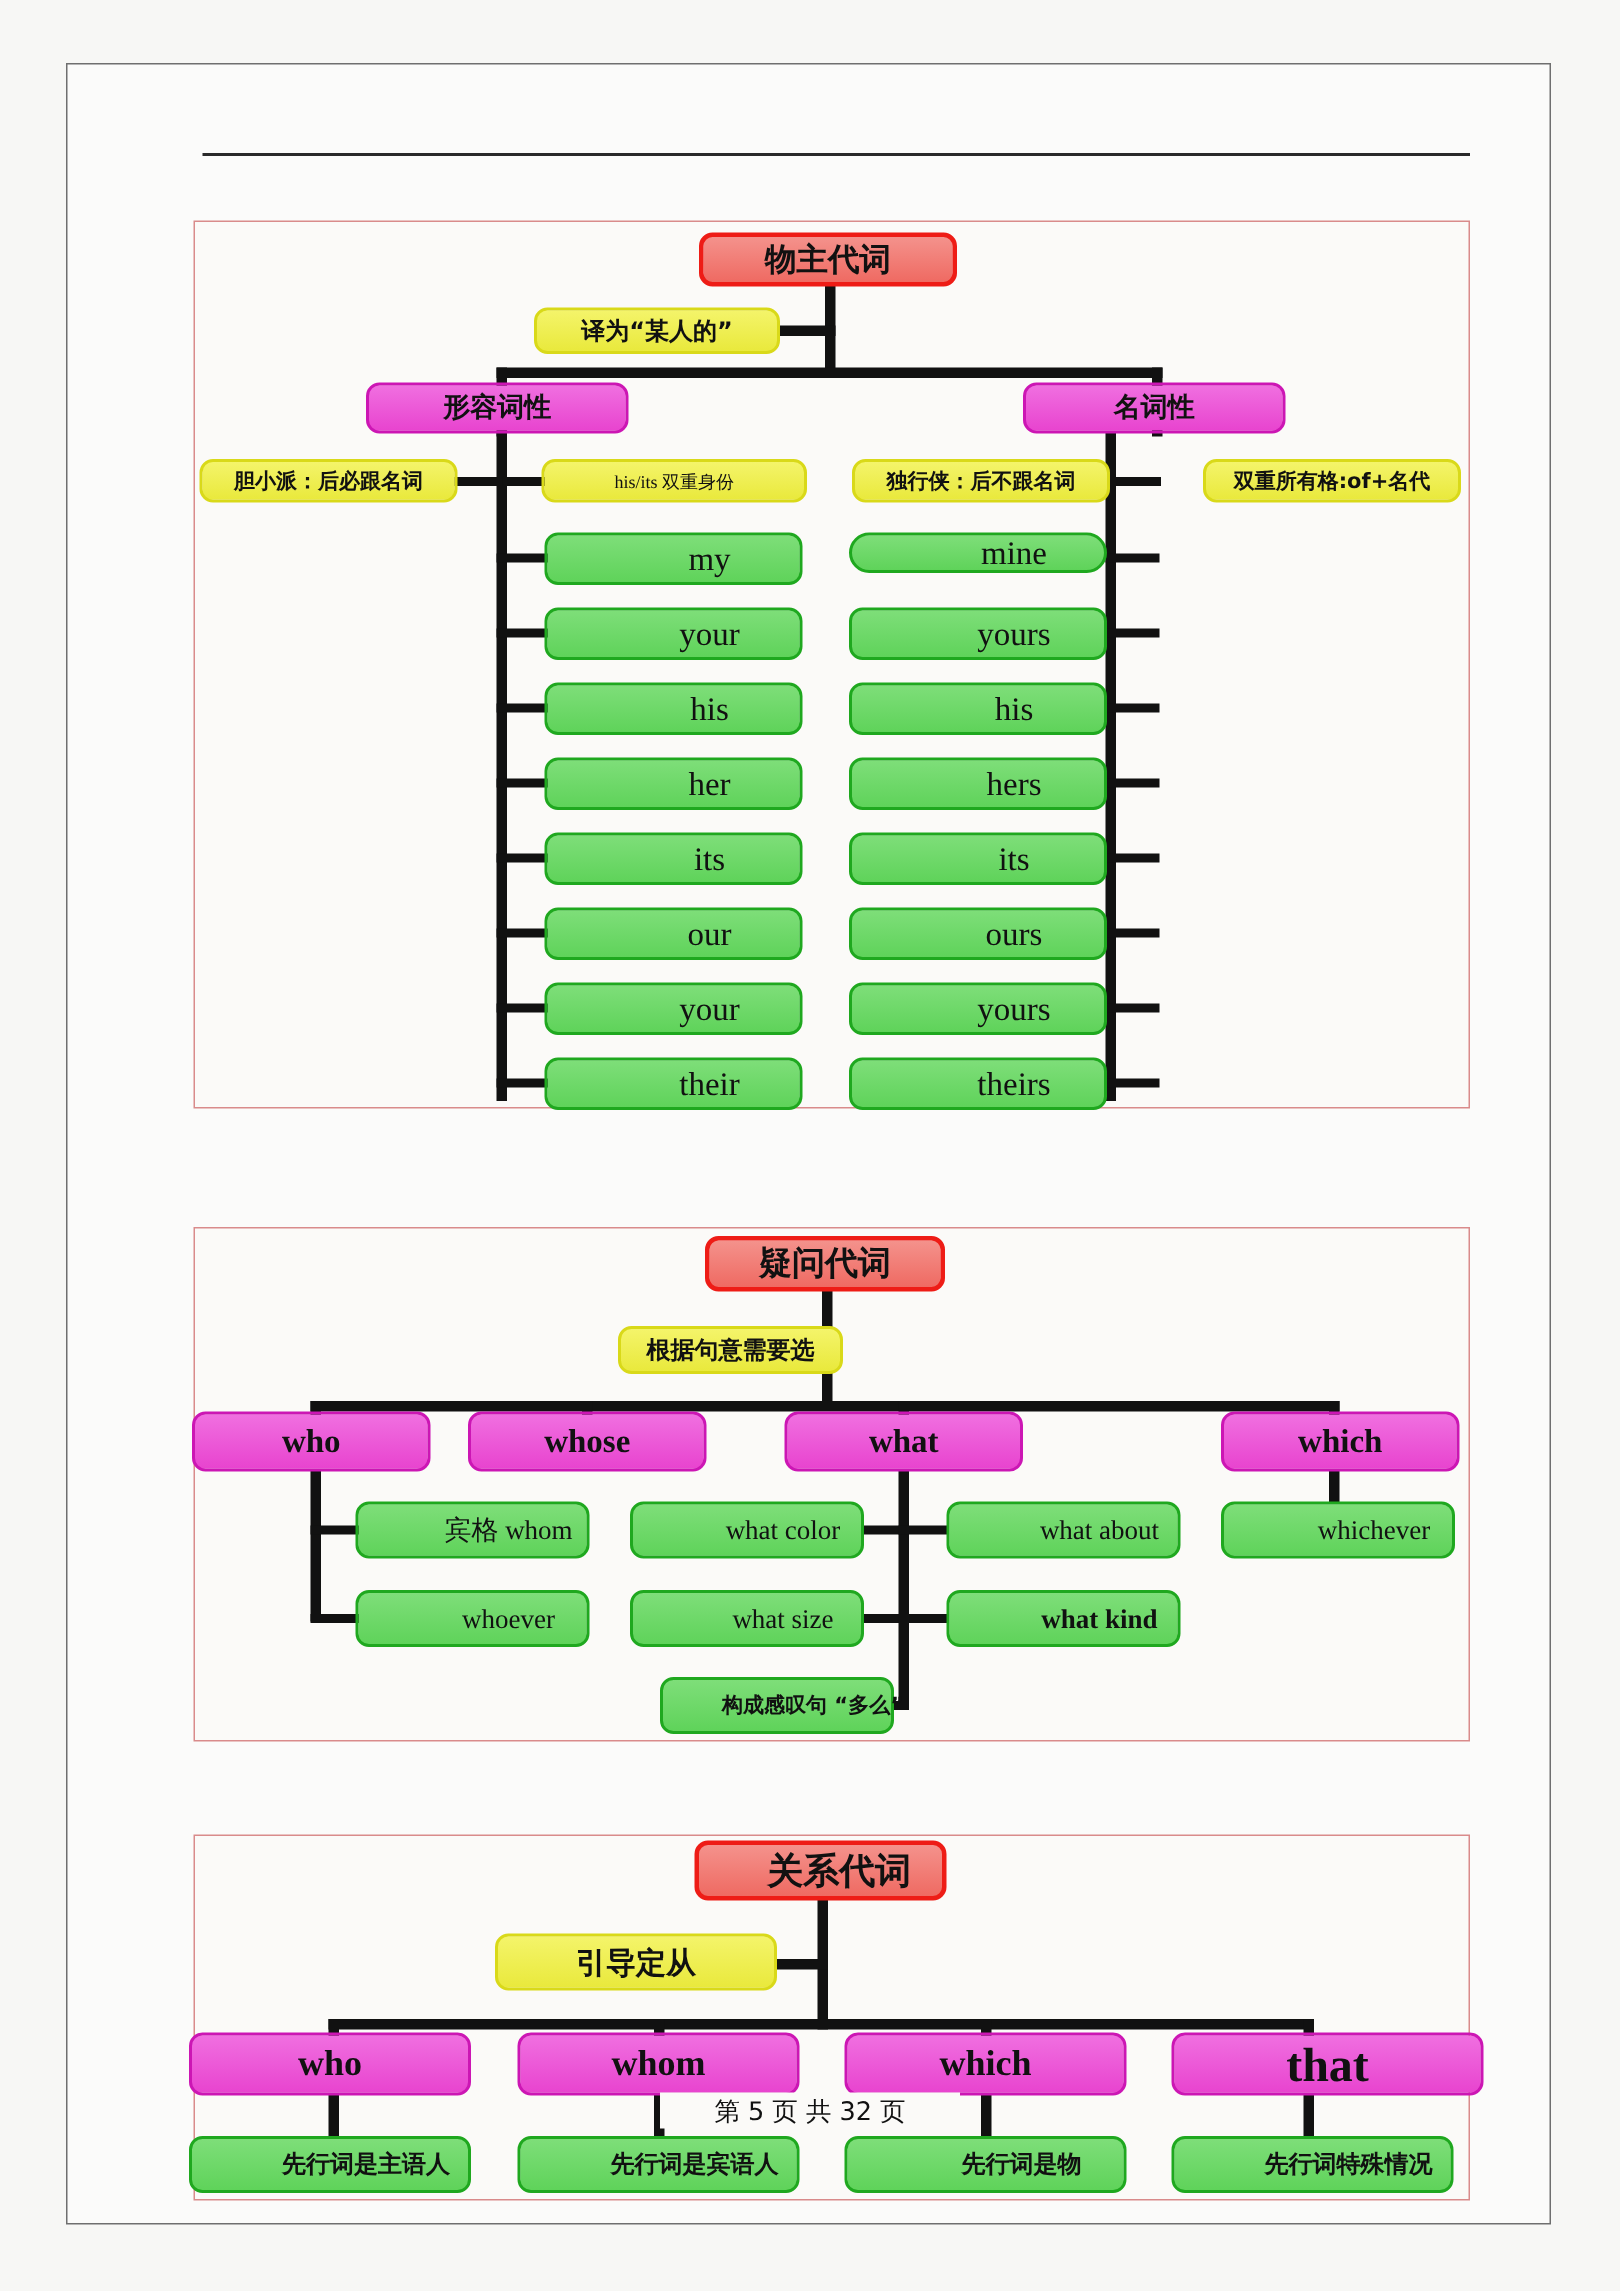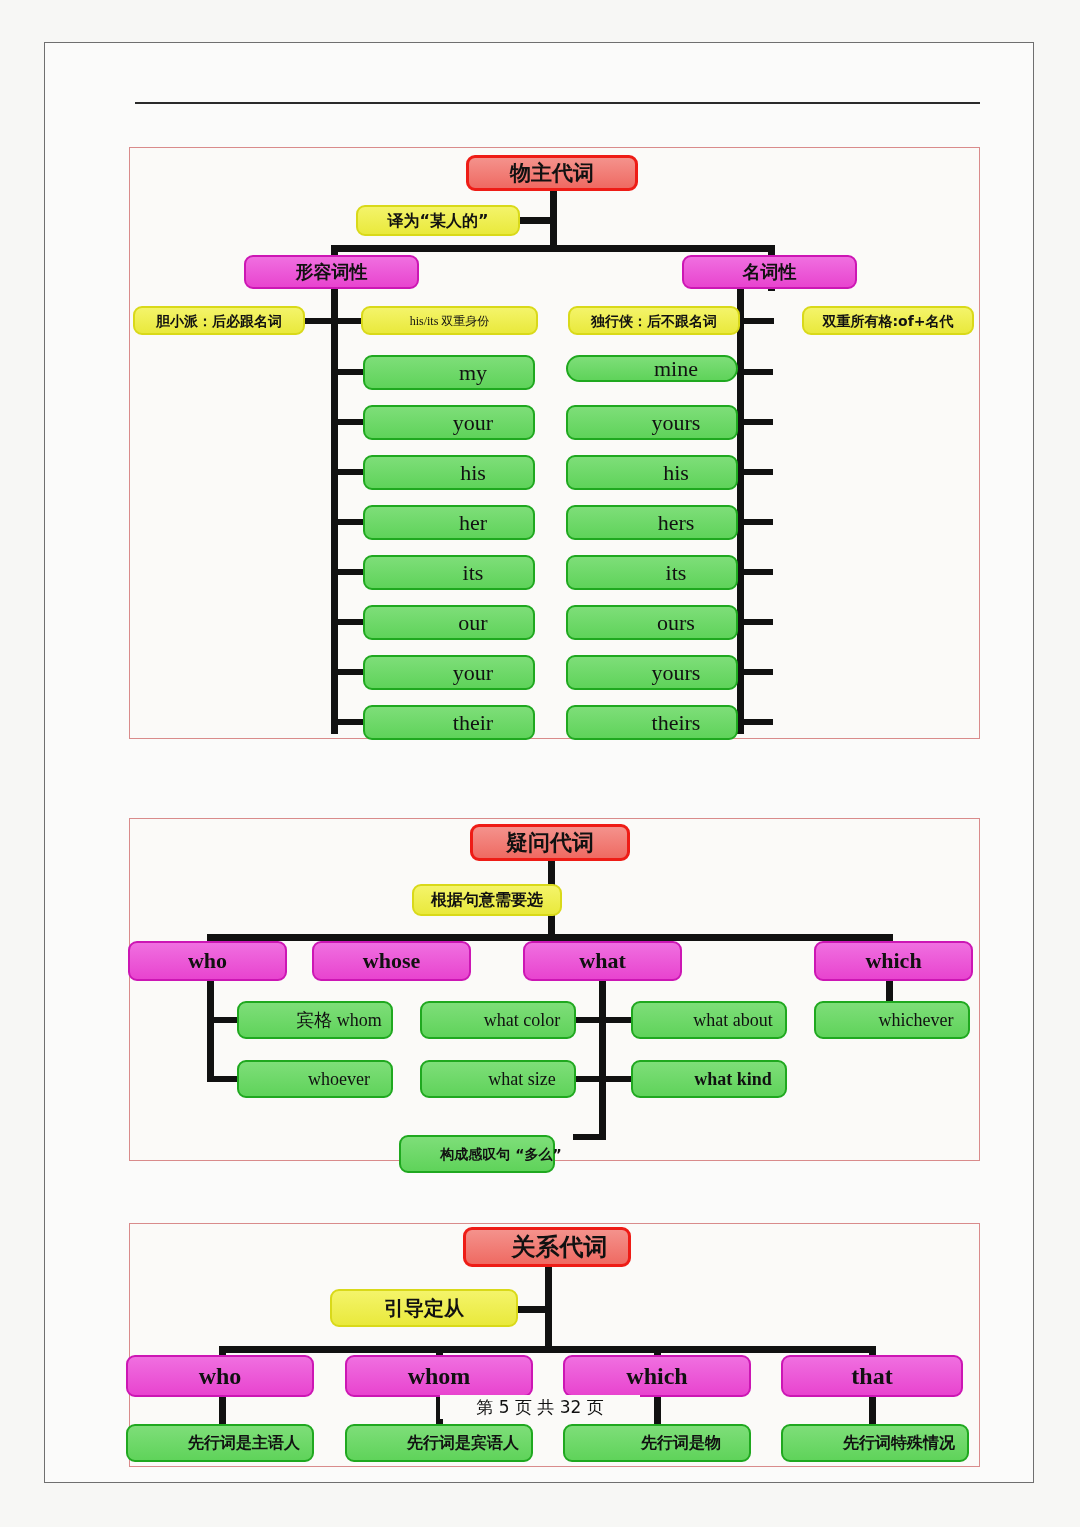--- a/index.html
+++ b/index.html
@@ -152,21 +152,21 @@
 <div class="node n-magenta" style="left:128px;top:941px;width:159px;height:40px;font-size:22px;">who</div>
 <div class="node n-magenta" style="left:312px;top:941px;width:159px;height:40px;font-size:22px;">whose</div>
 <div class="node n-magenta" style="left:523px;top:941px;width:159px;height:40px;font-size:22px;text-align:center;">what</div>
 <div class="node n-magenta" style="left:814px;top:941px;width:159px;height:40px;font-size:22px;">which</div>
 
 <div class="node n-green" style="left:237px;top:1001px;width:156px;height:38px;font-size:18px;">宾格 whom</div>
 <div class="node n-green" style="left:237px;top:1060px;width:156px;height:38px;font-size:18px;">whoever</div>
 
 <div class="node n-green" style="left:420px;top:1001px;width:156px;height:38px;font-size:18px;">what color</div>
 <div class="node n-green" style="left:420px;top:1060px;width:156px;height:38px;font-size:18px;">what size</div>
-<div class="node n-green cn" style="left:399px;top:1118px;width:156px;height:38px;font-size:14px;margin-top:17px;">构成感叹句 “多么”</div>
+<div class="node n-green cn" style="left:440px;top:1118px;width:156px;height:38px;font-size:14px;">构成感叹句 “多么”</div>
 
 <div class="node n-green" style="left:631px;top:1001px;width:156px;height:38px;font-size:18px;">what about</div>
 <div class="node n-green" style="left:631px;top:1060px;width:156px;height:38px;font-size:18px;font-weight:bold;">what kind</div>
 
 <div class="node n-green" style="left:814px;top:1001px;width:156px;height:38px;font-size:18px;">whichever</div>
 
 <div class="section" id="sec-relative"></div>
 
 <div class="ln" style="left:545px;top:1265px;width:7px;height:88px;"></div>
 <div class="ln" style="left:516px;top:1306px;width:36px;height:7px;"></div>
@@ -179,21 +179,21 @@
 <div class="ln" style="left:436px;top:1396px;width:7px;height:30px;"></div>
 <div class="ln" style="left:654px;top:1396px;width:7px;height:30px;"></div>
 <div class="ln" style="left:869px;top:1396px;width:7px;height:30px;"></div>
 
 <div class="node n-red cn" style="left:463px;top:1227px;width:168px;height:40px;font-size:24px;padding-left:25px;">关系代词</div>
 <div class="node n-yellow cn" style="left:330px;top:1289px;width:188px;height:38px;font-size:20px;">引导定从</div>
 
 <div class="node n-magenta" style="left:126px;top:1355px;width:188px;height:42px;font-size:24px;">who</div>
 <div class="node n-magenta" style="left:345px;top:1355px;width:188px;height:42px;font-size:24px;">whom</div>
 <div class="node n-magenta" style="left:563px;top:1355px;width:188px;height:42px;font-size:24px;">which</div>
-<div class="node n-magenta" style="left:781px;top:1355px;width:182px;height:42px;font-size:24px;">that</div>
+<div class="node n-magenta" style="left:781px;top:1355px;width:208px;height:42px;font-size:32px;">that</div>
 
 <div class="node n-green cn" style="left:126px;top:1424px;width:188px;height:38px;font-size:16px;">先行词是主语人</div>
 <div class="node n-green cn" style="left:345px;top:1424px;width:188px;height:38px;font-size:16px;">先行词是宾语人</div>
 <div class="node n-green cn" style="left:563px;top:1424px;width:188px;height:38px;font-size:16px;">先行词是物</div>
 <div class="node n-green cn" style="left:781px;top:1424px;width:188px;height:38px;font-size:16px;">先行词特殊情况</div>
 
 <div style="position:absolute;left:440px;top:1395px;width:200px;height:24px;
             display:flex;align-items:center;justify-content:center;
             font-family:'DejaVu Sans','Liberation Sans',sans-serif;font-size:17px;color:#111;
             background:#fbfaf8;z-index:20;">第 5 页  共 32 页</div>

